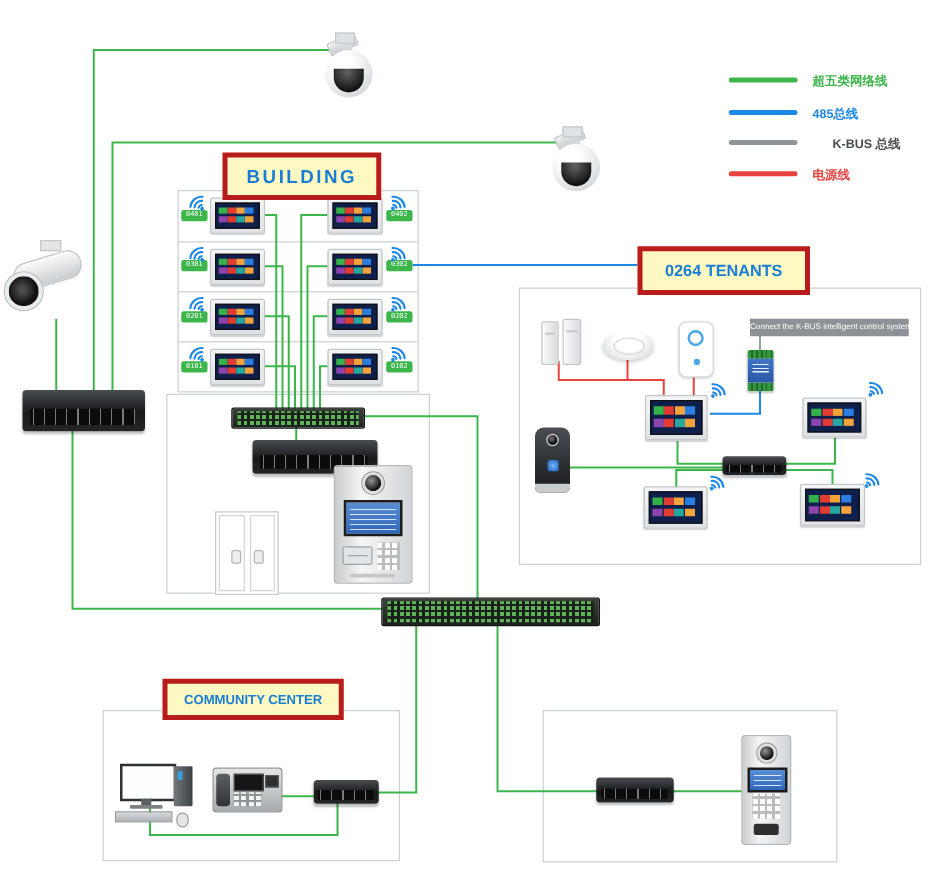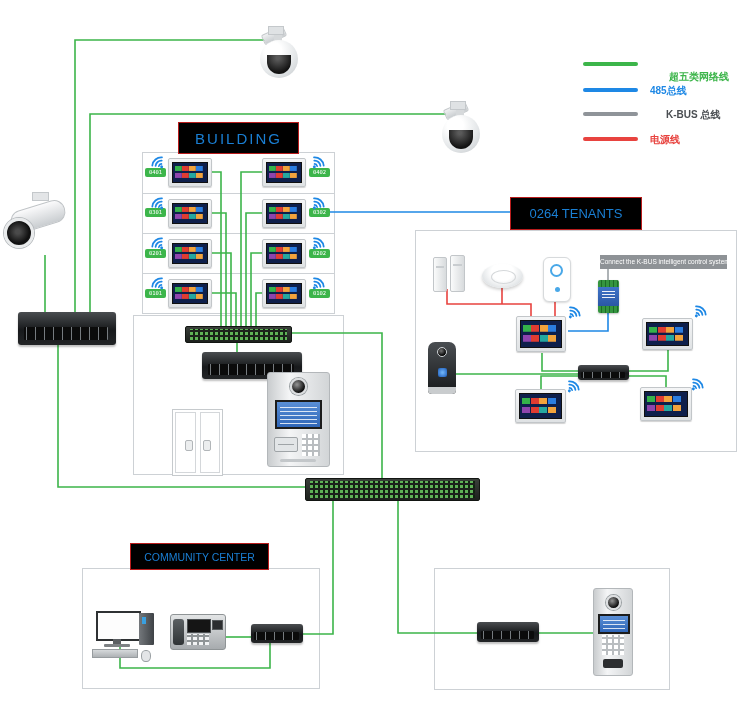--- a/index.html
+++ b/index.html
@@ -1,22 +1,22 @@
 <!DOCTYPE html>
 <html><head>
 <meta charset="utf-8">
 <style>
   html,body{margin:0;padding:0;background:#fff;}
   .canvas{position:relative;width:750px;height:703px;background:#fff;overflow:hidden;
           font-family:"Liberation Sans",sans-serif;}
 
   
   .box{position:absolute;border:1px solid #cdd1d5;background:#fff;z-index:1;}
-  .titlebox{position:absolute;background:#000000;border:1px solid #b91c1c;display:flex;
-            align-items:center;justify-content:center;color:#1a7fd4;font-weight:normal;z-index:5;}
+  .titlebox{position:absolute;background:#fef9c3;border:4px solid #b91c1c;display:flex;
+            align-items:center;justify-content:center;color:#1a7fd4;font-weight:bold;z-index:5;}
   .floorline{position:absolute;left:0;right:0;border-top:1px solid #cdd1d5;z-index:1;}
 
   
   svg.wires{position:absolute;left:0;top:0;z-index:2;}
   svg.wires polyline{fill:none;stroke-width:1.6px;}
   .w-green{stroke:#3cb54a;} .w-blue{stroke:#1e88e5;} .w-red{stroke:#e8433f;} .w-gray{stroke:#9aa0a4;}
 
   
   .lgline{position:absolute;width:55px;height:4px;border-radius:2px;z-index:3;}
   .lglabel{position:absolute;font-size:10px;font-weight:bold;z-index:3;white-space:nowrap;}
@@ -195,21 +195,21 @@
     <polyline class="w-red" points="502,288 502,304"></polyline>
     <polyline class="w-red" points="555,299 555,317"></polyline>
     <polyline class="w-gray" points="608,268 608,281"></polyline>
   </svg>
 
   <div class="titlebox" style="left:178px;top:122px;width:119px;height:30px;font-size:15px;letter-spacing:2px;">BUILDING</div>
   <div class="titlebox" style="left:510px;top:197px;width:130px;height:31px;font-size:13px;">0264 TENANTS</div>
   <div class="titlebox" style="left:130px;top:543px;width:137px;height:25px;font-size:10.5px;">COMMUNITY CENTER</div>
 
   <div class="lgline" style="left:583px;top:62px;background:#3cb54a;"></div>
-  <div class="lglabel" style="left:650px;top:70px;color:#3cb54a;margin-left:19px;">超五类网络线</div>
+  <div class="lglabel" style="left:650px;top:58px;color:#3cb54a;">超五类网络线</div>
   <div class="lgline" style="left:583px;top:88px;background:#1e88e5;"></div>
   <div class="lglabel" style="left:650px;top:84px;color:#1e88e5;">485总线</div>
   <div class="lgline" style="left:583px;top:112px;background:#8f9499;"></div>
   <div class="lglabel" style="left:650px;top:108px;color:#4a4e52;margin-left:16px;">K-BUS 总线</div>
   <div class="lgline" style="left:583px;top:137px;background:#e8433f;"></div>
   <div class="lglabel" style="left:650px;top:133px;color:#e8433f;">电源线</div>
 
   <div class="dome" style="left:256px;top:26px;width:50px;height:60px;">
     <div class="arm"></div>
     <div class="mount"></div>

